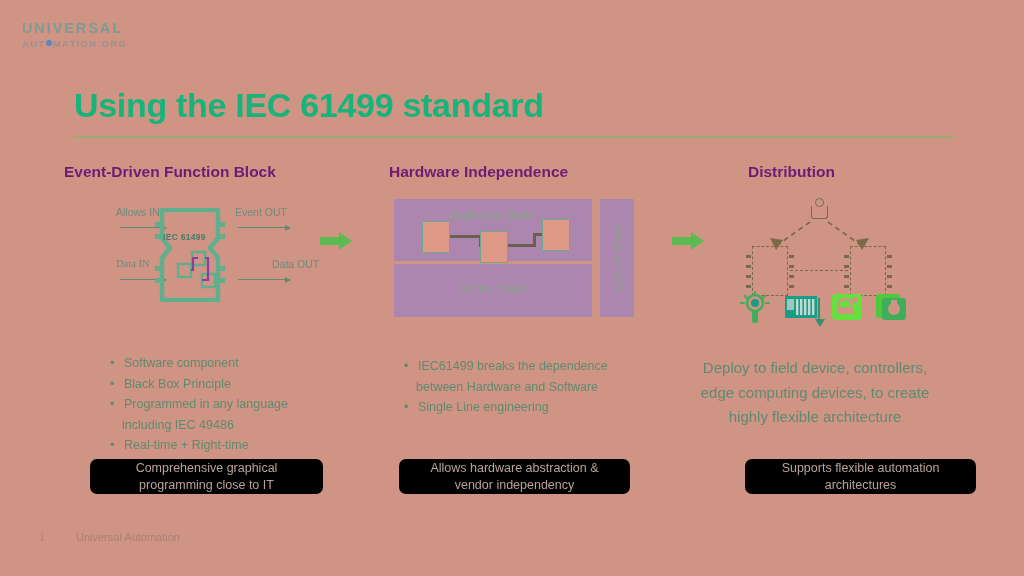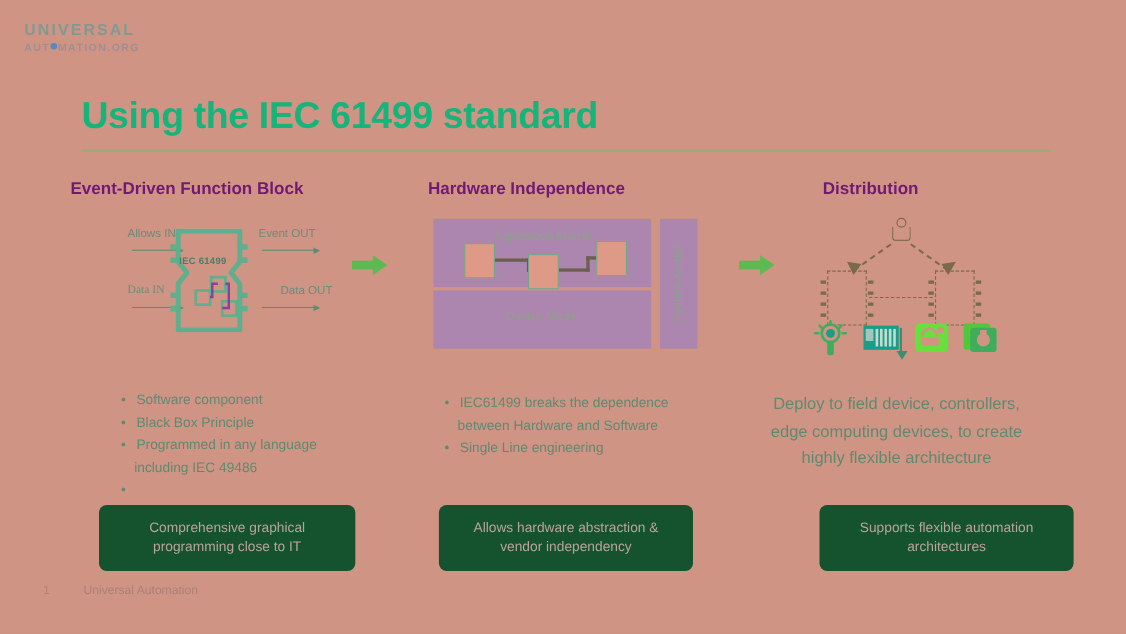--- a/index.html
+++ b/index.html
@@ -52,21 +52,21 @@
   .ch3 { left: 748px; }
 
   
   .fb-wrap { position: absolute; left: 110px; top: 200px; width: 210px; height: 110px; }
   .fb-label {
     position: absolute; font-size: 10.5px; color: #6f8a7e; white-space: nowrap;
   }
   .lbl-evin  { left: 6px;   top: 6px; }
   .lbl-evout { left: 125px; top: 6px; }
   .lbl-dtin  { left: 6px;   top: 58px; font-family: Liberation Serif, serif; }
-  .lbl-dtout { left: 108px; top: 58px; padding-left: 37px; }
+  .lbl-dtout { left: 125px; top: 58px; padding-left: 37px; }
   .arrow-line { position: absolute; height: 0; border-top: 1.6px solid #5e8a77; }
   .arrow-line::after {
     content: ""; position: absolute; right: -1px; top: -3.4px;
     border-left: 6px solid #5e8a77;
     border-top: 3.6px solid transparent;
     border-bottom: 3.6px solid transparent;
   }
   .al-evin  { left: 10px;  top: 27px;  width: 46px; }
   .al-evout { left: 128px; top: 27px;  width: 52px; }
   .al-dtin  { left: 10px;  top: 79px;  width: 46px; }
@@ -160,22 +160,22 @@
   .bul-sub { margin-left: 12px; }
   .b1 { left: 110px; top: 353px; width: 240px; }
   .b2 { left: 404px; top: 356px; width: 250px; }
   .t3 {
     position: absolute; left: 694px; top: 356px; width: 242px;
     font-size: 15px; color: #5f8a72; line-height: 1.64; text-align: center;
   }
 
   
   .callout {
-    position: absolute; top: 459px; height: 60px; border-radius: 7px;
-    background: #14532d; display: flex; align-items: center;
+    position: absolute; top: 459px; height: 35px; border-radius: 7px;
+    background: #000000; display: flex; align-items: center;
     justify-content: center; text-align: center;
     font-size: 12.5px; color: #b9a39b; line-height: 1.35; padding: 0 12px;
     box-sizing: border-box;
   }
   .c1 { left: 90px;  width: 233px; }
   .c2 { left: 399px; width: 231px; }
   .c3 { left: 705px; width: 231px; margin-left: 40px; }
 
   
   .foot-num {
@@ -351,20 +351,21 @@
         <span class="bul-dot">•</span>
         <span>Black Box Principle</span>
       </div>
     <div class="bul-row">
         <span class="bul-dot">•</span>
         <span>Programmed in any language</span>
       </div>
     <div class="bul-sub">including IEC 49486</div>
     <div class="bul-row">
         <span class="bul-dot">•</span>
+        <span>Real-time + Right-time</span>
       </div>
   </div>
 
   <div class="bullets b2">
     <div class="bul-row">
         <span class="bul-dot">•</span>
         <span>IEC61499 breaks the dependence</span>
       </div>
     <div class="bul-sub">between Hardware and Software</div>
     <div class="bul-row">

